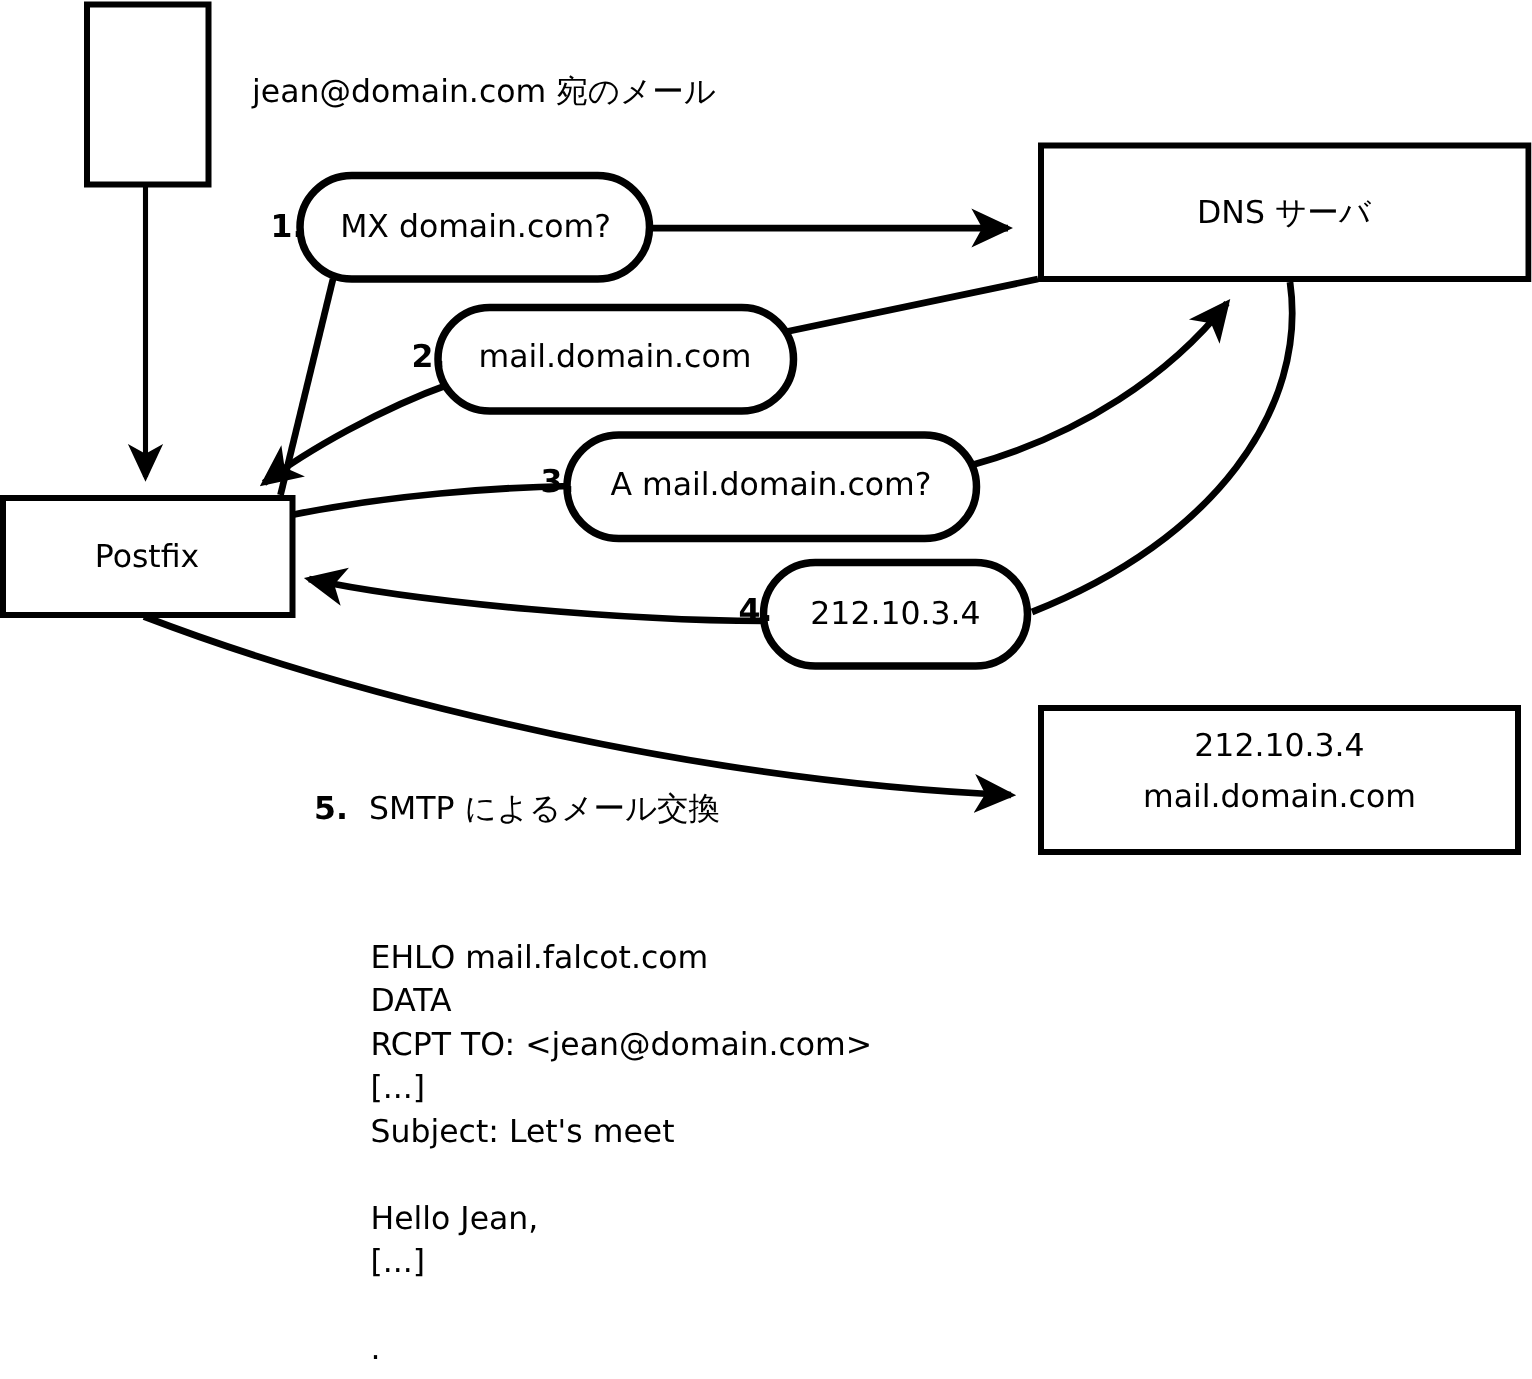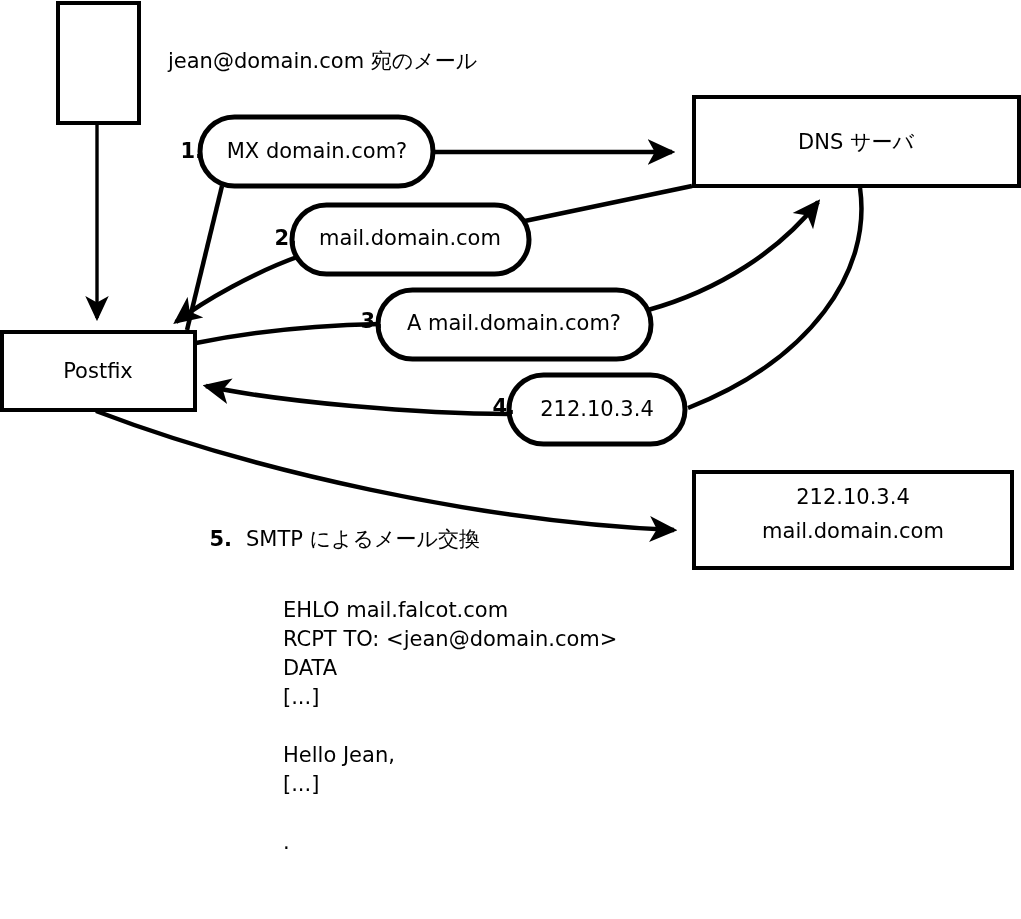--- a/index.html
+++ b/index.html
@@ -71,26 +71,25 @@
   }
   .caption-text {
     font-family: "DejaVu Sans", sans-serif;
     font-size: 21px;
     fill: #000000;
     dominant-baseline: middle;
   }
   #smtp-transcript {
     position: absolute;
     left: 247px;
-    top: 596px;
+    top: 624px;
     line-height: 29px;
     font-size: 21px;
     font-family: "DejaVu Sans", sans-serif;
     color: #000000;
-    margin-left: 36px;
   }
   #smtp-transcript div {
     white-space: pre;
     height: 29px;
   }
 </style>
 </head>
 <body>
 
 <div id="diagram-root">
@@ -150,23 +149,24 @@
     <text class="step-num" x="515" y="408">4.</text>
 
     <text class="caption-text" x="168" y="62" text-anchor="start">jean@domain.com 宛のメール</text>
 
     <text class="step-num" x="232" y="540">5.</text>
     <text class="caption-text" x="246" y="540" text-anchor="start">SMTP によるメール交換</text>
   </svg>
 
   <div id="smtp-transcript">
     <div>EHLO mail.falcot.com</div>
+    <div>DATA</div>
     <div>RCPT TO: &lt;jean@domain.com&gt;</div>
-    <div>DATA</div>
     <div>[...]</div>
+    <div>Subject: Let's meet</div>
     <div></div>
     <div>Hello Jean,</div>
     <div>[...]</div>
     <div></div>
     <div>.</div>
   </div>
 
 </div>
 
 </body></html>

